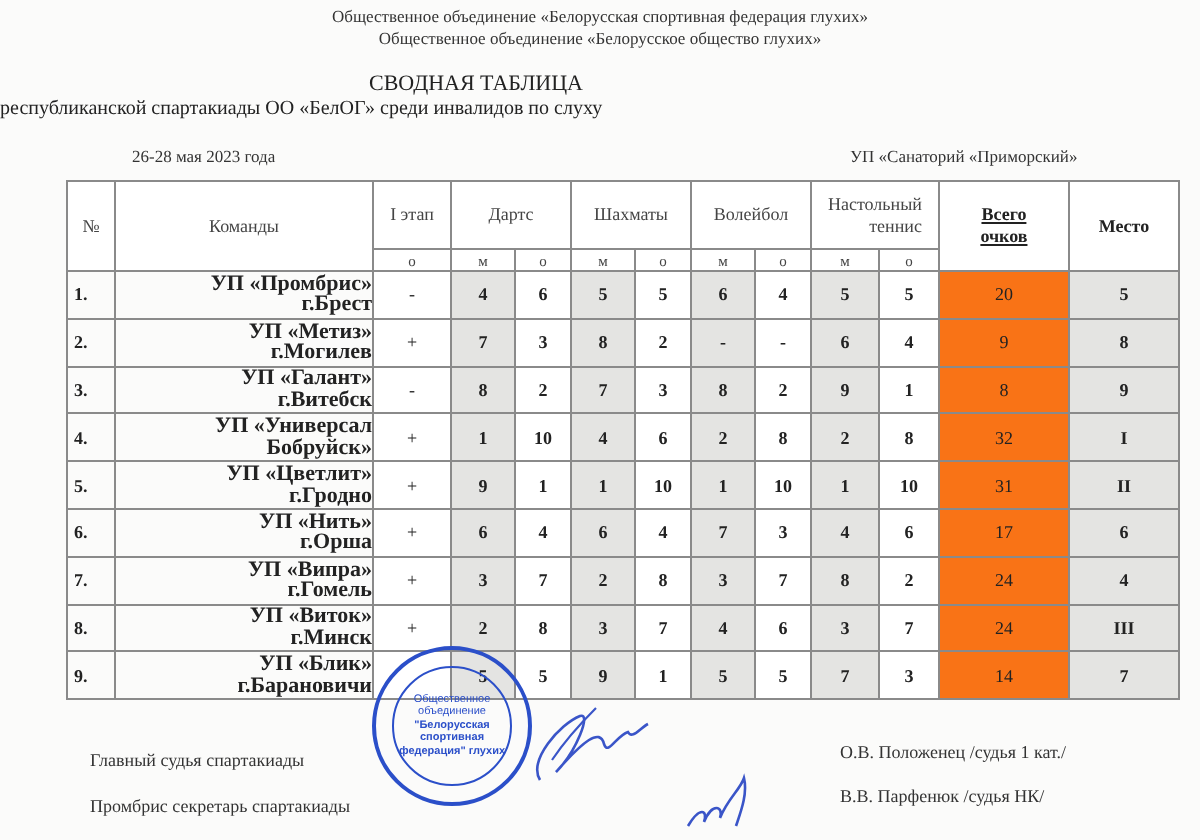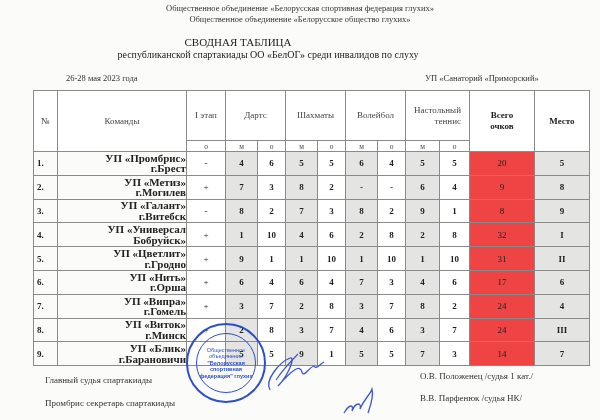--- a/index.html
+++ b/index.html
@@ -1,33 +1,33 @@
 <!DOCTYPE html>
 <html><head>
 <meta charset="utf-8">
 <style>
   html,body{margin:0;padding:0;}
   body{width:600px;height:420px;background:#fbfbfa;position:relative;overflow:hidden;font-family:"Liberation Serif","DejaVu Serif",serif;color:#222;}
   .hdr{position:absolute;left:0;width:600px;text-align:center;font-size:8.5px;color:#333;}
   .title{position:absolute;left:0;width:476px;text-align:center;font-size:11px;color:#222;}
-  .sub{position:absolute;left:0;width:536px;text-align:center;font-size:10px;color:#222;}
+  .sub{position:absolute;left:0;width:536px;font-size:10px;color:#222;}
   .meta{position:absolute;font-size:8.5px;color:#333;}
   table{position:absolute;left:33px;top:90px;border-collapse:collapse;table-layout:fixed;}
   td,th{border:1px solid #8a8a8a;text-align:center;vertical-align:middle;font-weight:normal;font-size:9px;padding:0;overflow:hidden;}
   th{color:#444;background:#fff;}
   th.big{font-size:9px;line-height:11px;}
   th.bold{font-weight:bold;color:#222;}
   tr.h1 th{height:33px;}
   tr.h2 th{height:10px;font-size:7.5px;}
   tr.row td{height:22.8px;}
   td.num{text-align:left;padding-left:3px;font-weight:bold;font-size:9px;}
   td.team{text-align:right;padding-left:3px;font-weight:bold;font-size:11px;line-height:10.5px;}
   td.m{background:#e4e4e2;font-weight:bold;}
   td.o{background:#fff;font-weight:bold;}
-  td.total{background:#ef4444;}
+  td.total{background:#f97316;}
   td.place{background:#e4e4e2;font-weight:bold;}
   .sig{position:absolute;font-size:9px;color:#333;}
   .stamp{position:absolute;left:186px;top:323px;width:80px;height:80px;border-radius:50%;border:2px solid #2b4fc9;box-sizing:border-box;display:flex;align-items:center;justify-content:center;}
   .stamp .inner{width:58px;height:58px;border-radius:50%;border:1px solid #2b4fc9;display:flex;align-items:center;justify-content:center;text-align:center;font-size:5.5px;line-height:6.5px;color:#2b4fc9;font-weight:bold;font-family:"Liberation Sans",sans-serif;}
   .scrib{position:absolute;}
 </style>
 </head>
 <body>
 
 <div class="hdr" style="top:3px;">Общественное объединение «Белорусская спортивная федерация глухих»</div>
@@ -50,26 +50,26 @@
       <col style="width:28px">
     <col style="width:32px">
       <col style="width:28px">
     <col style="width:65px">
       <col style="width:55px">
   </colgroup>
   <tbody>
       <tr class="h1">
     <th rowspan="2" class="big">№</th>
     <th rowspan="2" class="big">Команды</th>
-    <th class="big" style="padding:8px 6px;">I этап</th>
+    <th class="big" style="padding:0 6px;">I этап</th>
     <th colspan="2" class="big">Дартс</th>
     <th colspan="2" class="big">Шахматы</th>
     <th colspan="2" class="big">Волейбол</th>
     <th colspan="2" class="big" style="padding:0 8px;text-align:right;">Настольный теннис</th>
-    <th rowspan="2" class="big bold" style="padding:0 14px;">Всего очков</th>
+    <th rowspan="2" class="big bold" style="padding:0 14px;text-decoration:underline;">Всего очков</th>
     <th rowspan="2" class="big bold">Место</th>
   </tr>
   <tr class="h2">
     <th>о</th>
     <th>м</th>
     <th>о</th>
     <th>м</th>
     <th>о</th>
     <th>м</th>
     <th>о</th>

